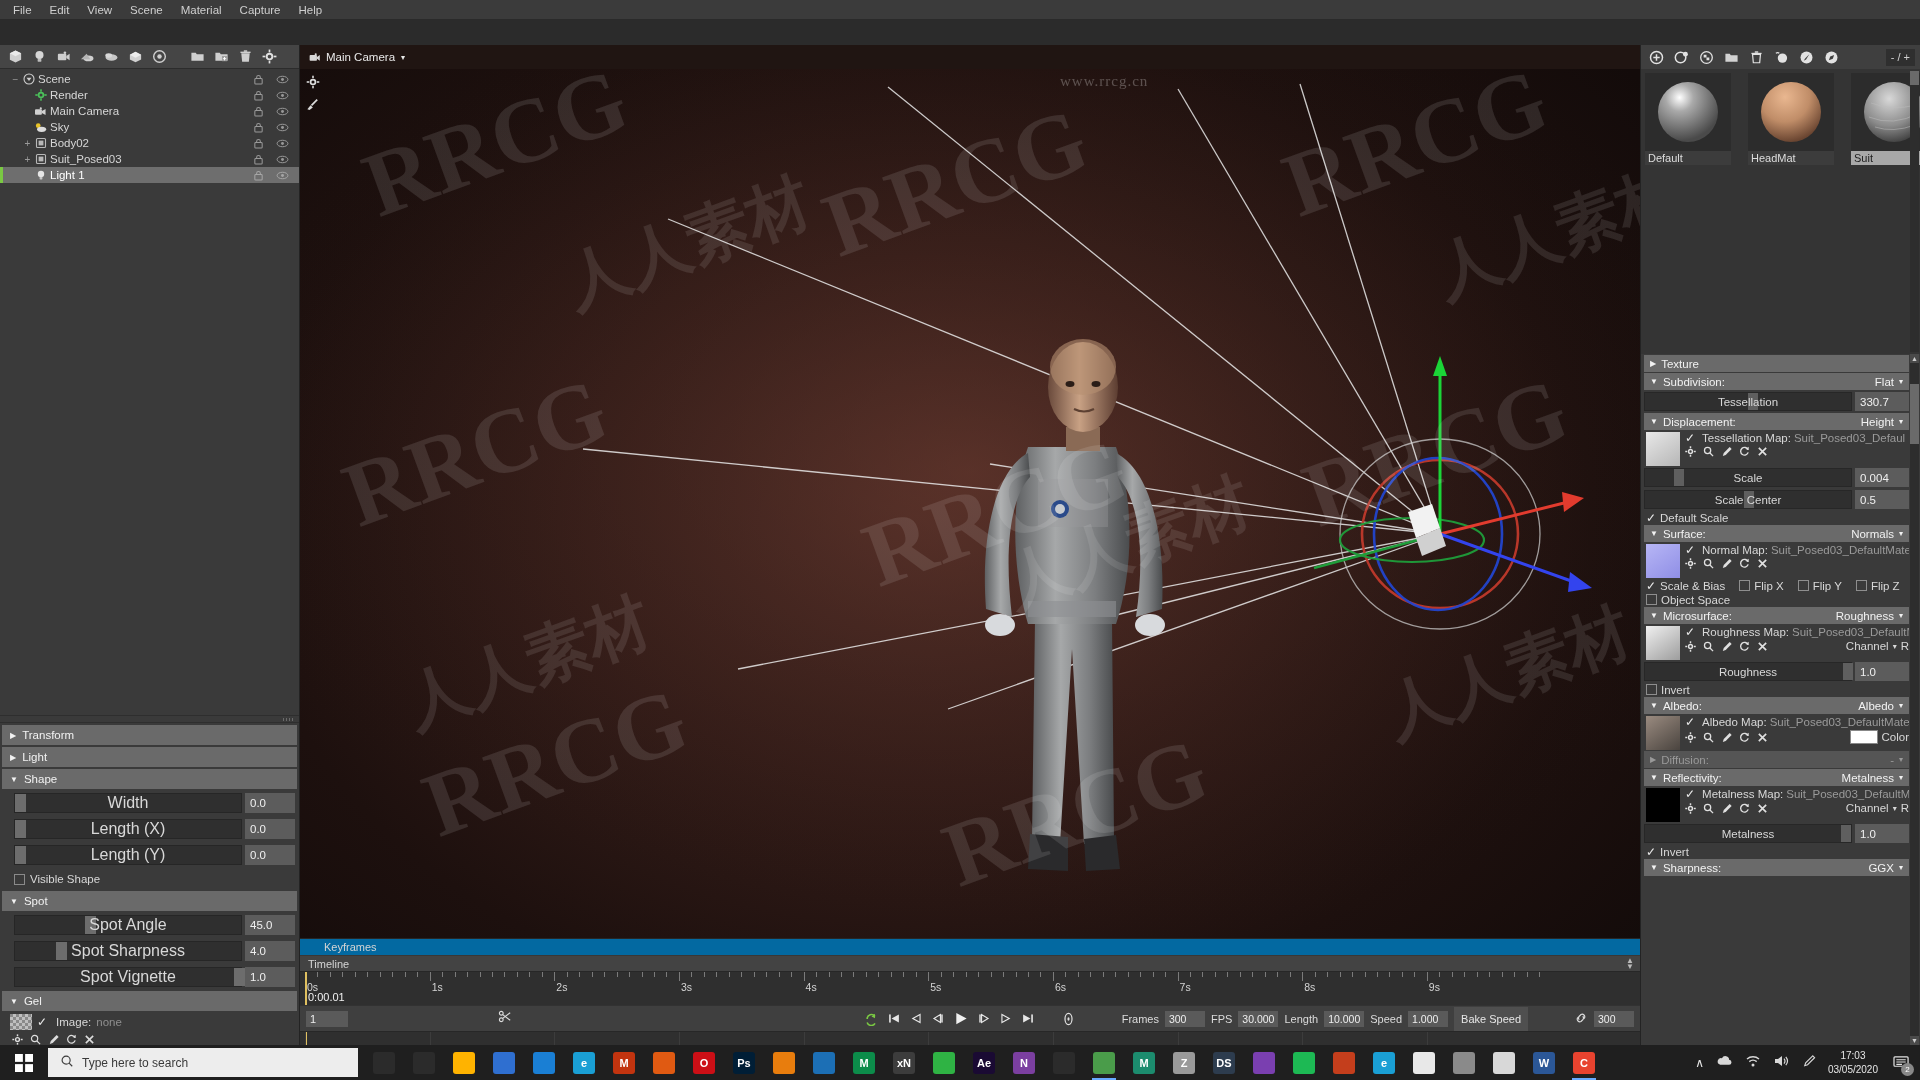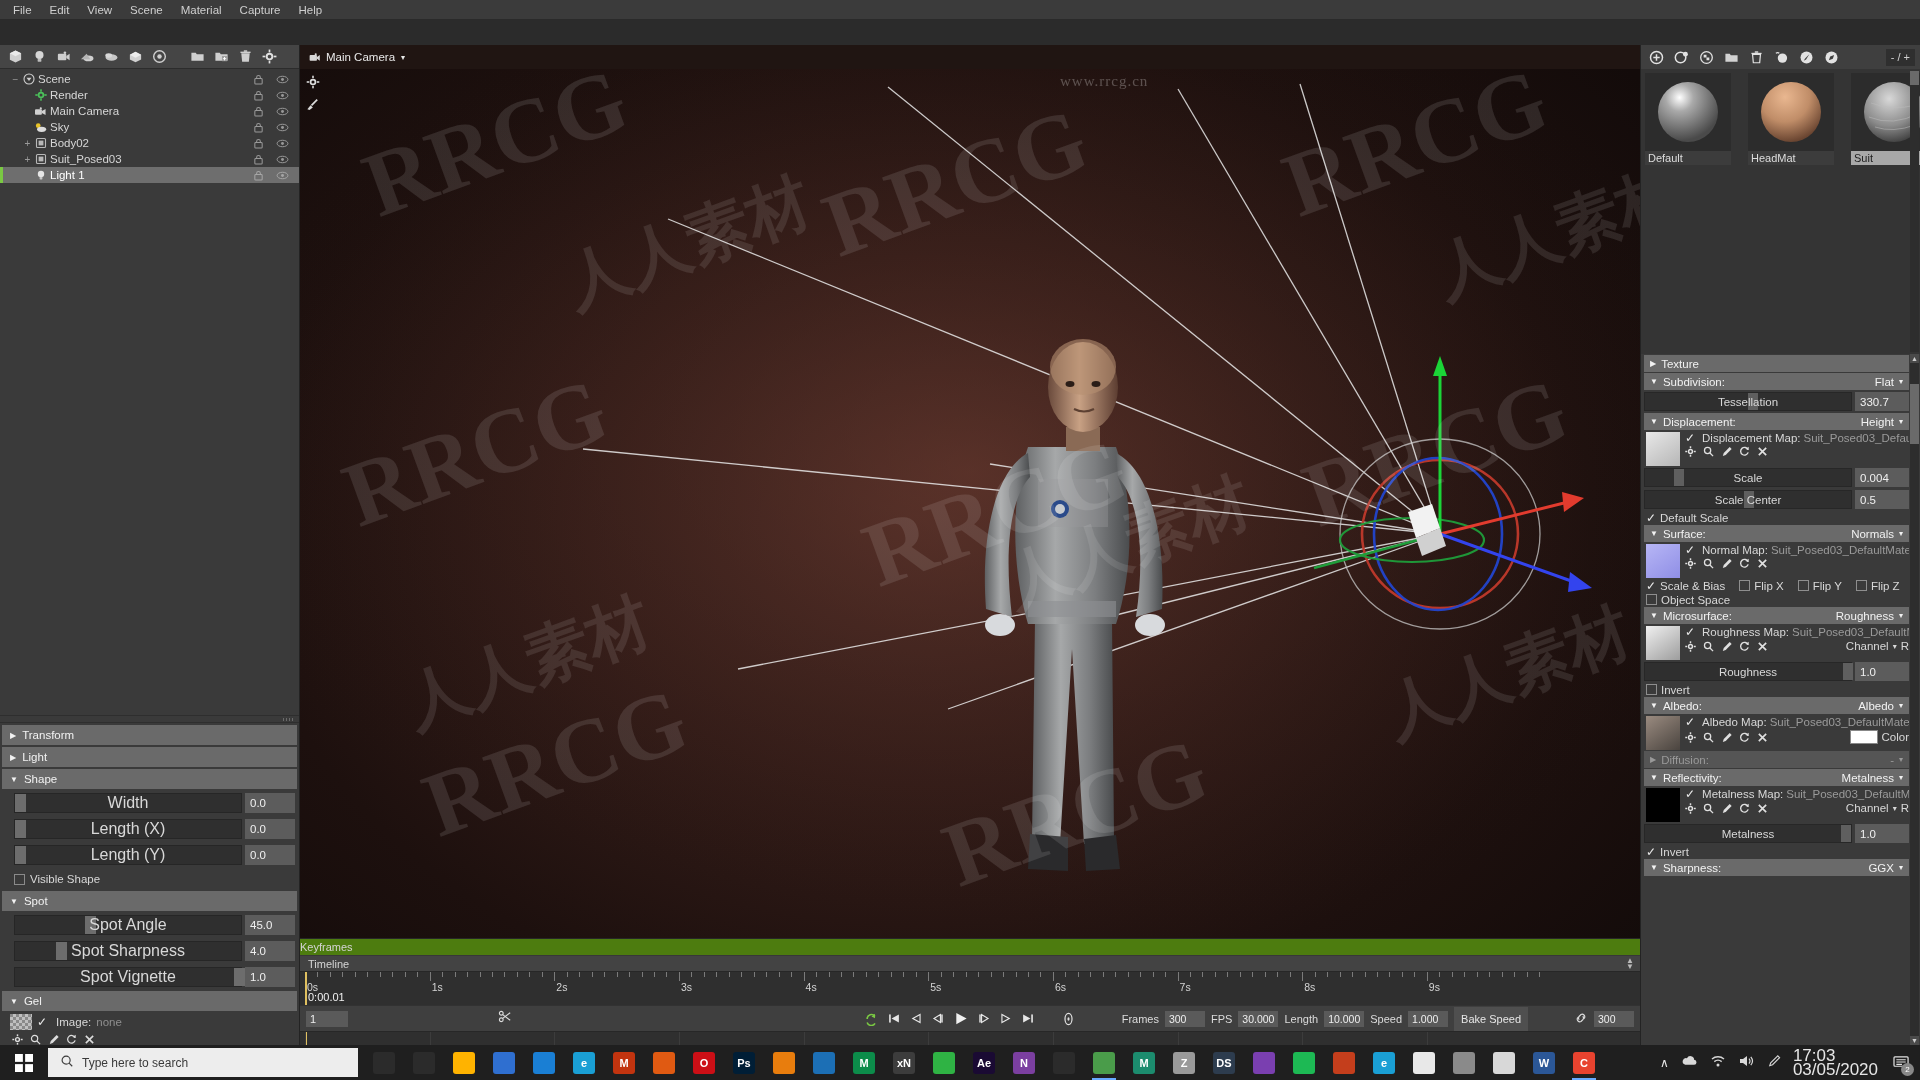--- a/index.html
+++ b/index.html
@@ -84,21 +84,21 @@
   .vp { flex:1; position:relative; overflow:hidden;
     background:radial-gradient(ellipse 70% 80% at 46% 52%, #4a2a24 0%, #331c18 38%, #1d100e 72%, #130b0a 100%); }
   .vp .vptools { position:absolute; left:6px; top:6px; display:flex; flex-direction:column; gap:9px; }
   .vp .vptools svg { display:block; }
 
   
   .rays { position:absolute; inset:0; pointer-events:none; }
 
   
   .tlwrap { background:#3a3a3a; border-top:1px solid #262626; }
-  .tlhead { height:16px; background:#4d7c0f; font-size:11px; color:#d4d4d4; padding-left:0;
+  .tlhead { height:16px; background:#0369a1; font-size:11px; color:#d4d4d4; padding-left:24px;
     line-height:16px; position:relative; }
   .tlhead2 { height:16px; background:#434343; font-size:11px; color:#d4d4d4; padding-left:8px;
     line-height:16px; position:relative; border-top:1px solid #383838; }
   .tlspin { position:absolute; right:6px; top:2px; font-size:8px; color:#bbb; line-height:6px; }
   .ruler { height:34px; background:#2f2f2f; position:relative; border-top:1px solid #272727;
     overflow:hidden; }
   .tick { position:absolute; top:0; width:1px; background:#7b7b7b; }
   .tlab { position:absolute; top:9px; font-size:10.5px; color:#d4d4d4; padding-left:2px; }
   .playhead { position:absolute; top:0; bottom:-1px; width:2px; background:#e0c060; }
   .curtime { position:absolute; top:19px; left:8px; font-size:11px; color:#f0f0f0; }
@@ -165,21 +165,21 @@
     display:flex; align-items:center; }
   .startbtn { width:48px; height:35px; display:flex; align-items:center; justify-content:center; }
   .search { width:310px; height:29px; background:#ededed; display:flex; align-items:center; gap:8px;
     padding-left:12px; color:#3a3a3a; font-size:12px; }
   .tbicons { display:flex; align-items:center; gap:0px; margin-left:6px; }
   .tbi { width:40px; height:35px; display:flex; align-items:center; justify-content:center; position:relative; }
   .tbi .sq { width:22px; height:22px; border-radius:3px; display:flex; align-items:center;
     justify-content:center; font-size:11px; font-weight:bold; color:#fff; }
   .tbi.active::after { content:""; position:absolute; bottom:0; left:8px; right:8px; height:2px; background:#68aaff; }
   .tray { margin-left:auto; display:flex; align-items:center; gap:12px; padding-right:8px; color:#e6e6e6; }
-  .clock { font-size:17px; line-height:14px; }
+  .clock { font-size:10px; text-align:center; line-height:14px; }
   .notif { position:relative; width:22px; height:22px; display:flex; align-items:center; justify-content:center; }
   .notifbadge { position:absolute; right:-2px; bottom:-2px; width:13px; height:13px; border-radius:50%;
     background:#888; color:#fff; font-size:8px; display:flex; align-items:center; justify-content:center; }
 
   
   .wm { position:absolute; pointer-events:none; color:rgba(255,255,255,.11); font-weight:bold;
     font-family:"Liberation Serif", serif; transform:rotate(-20deg); white-space:nowrap; }
   .wm.cn { font-family:"DejaVu Sans", sans-serif; color:rgba(255,255,255,.10); }
   .wmurl { position:absolute; top:4px; left:760px; color:rgba(255,255,255,.30); font-size:15px;
     font-family:"Liberation Serif", serif; letter-spacing:1px; }
@@ -1058,21 +1058,21 @@
             <span class="r">
               <span>Height</span>
               <span style="font-size:8px">▾</span>
             </span>
           </div>
           <div class="maprow">
             <div class="mapthumb" style="background:linear-gradient(145deg,#e8e8e8,#b6b6b6)"></div>
             <div class="mapinfo">
               <div class="mapline">
                 <span class="chkmark">✓</span>
-                <span>Displacement Map:</span>
+                <span>Tessellation Map:</span>
                 <span class="mapfile">Suit_Posed03_Defaul</span>
               </div>
               <div class="mapicons">
                 <span>
                   <svg width="11" height="11" viewBox="0 0 12 12">
                     <circle cx="6" cy="6" r="2.1" fill="none" stroke="#e0e0e0" stroke-width="1.6"></circle>
                     <g fill="#e0e0e0">
                       <rect x="5.2" y="0.3" width="1.6" height="2.1"></rect>
                       <rect x="5.2" y="9.6" width="1.6" height="2.1"></rect>
                       <rect x="0.3" y="5.2" width="2.1" height="1.6"></rect>

